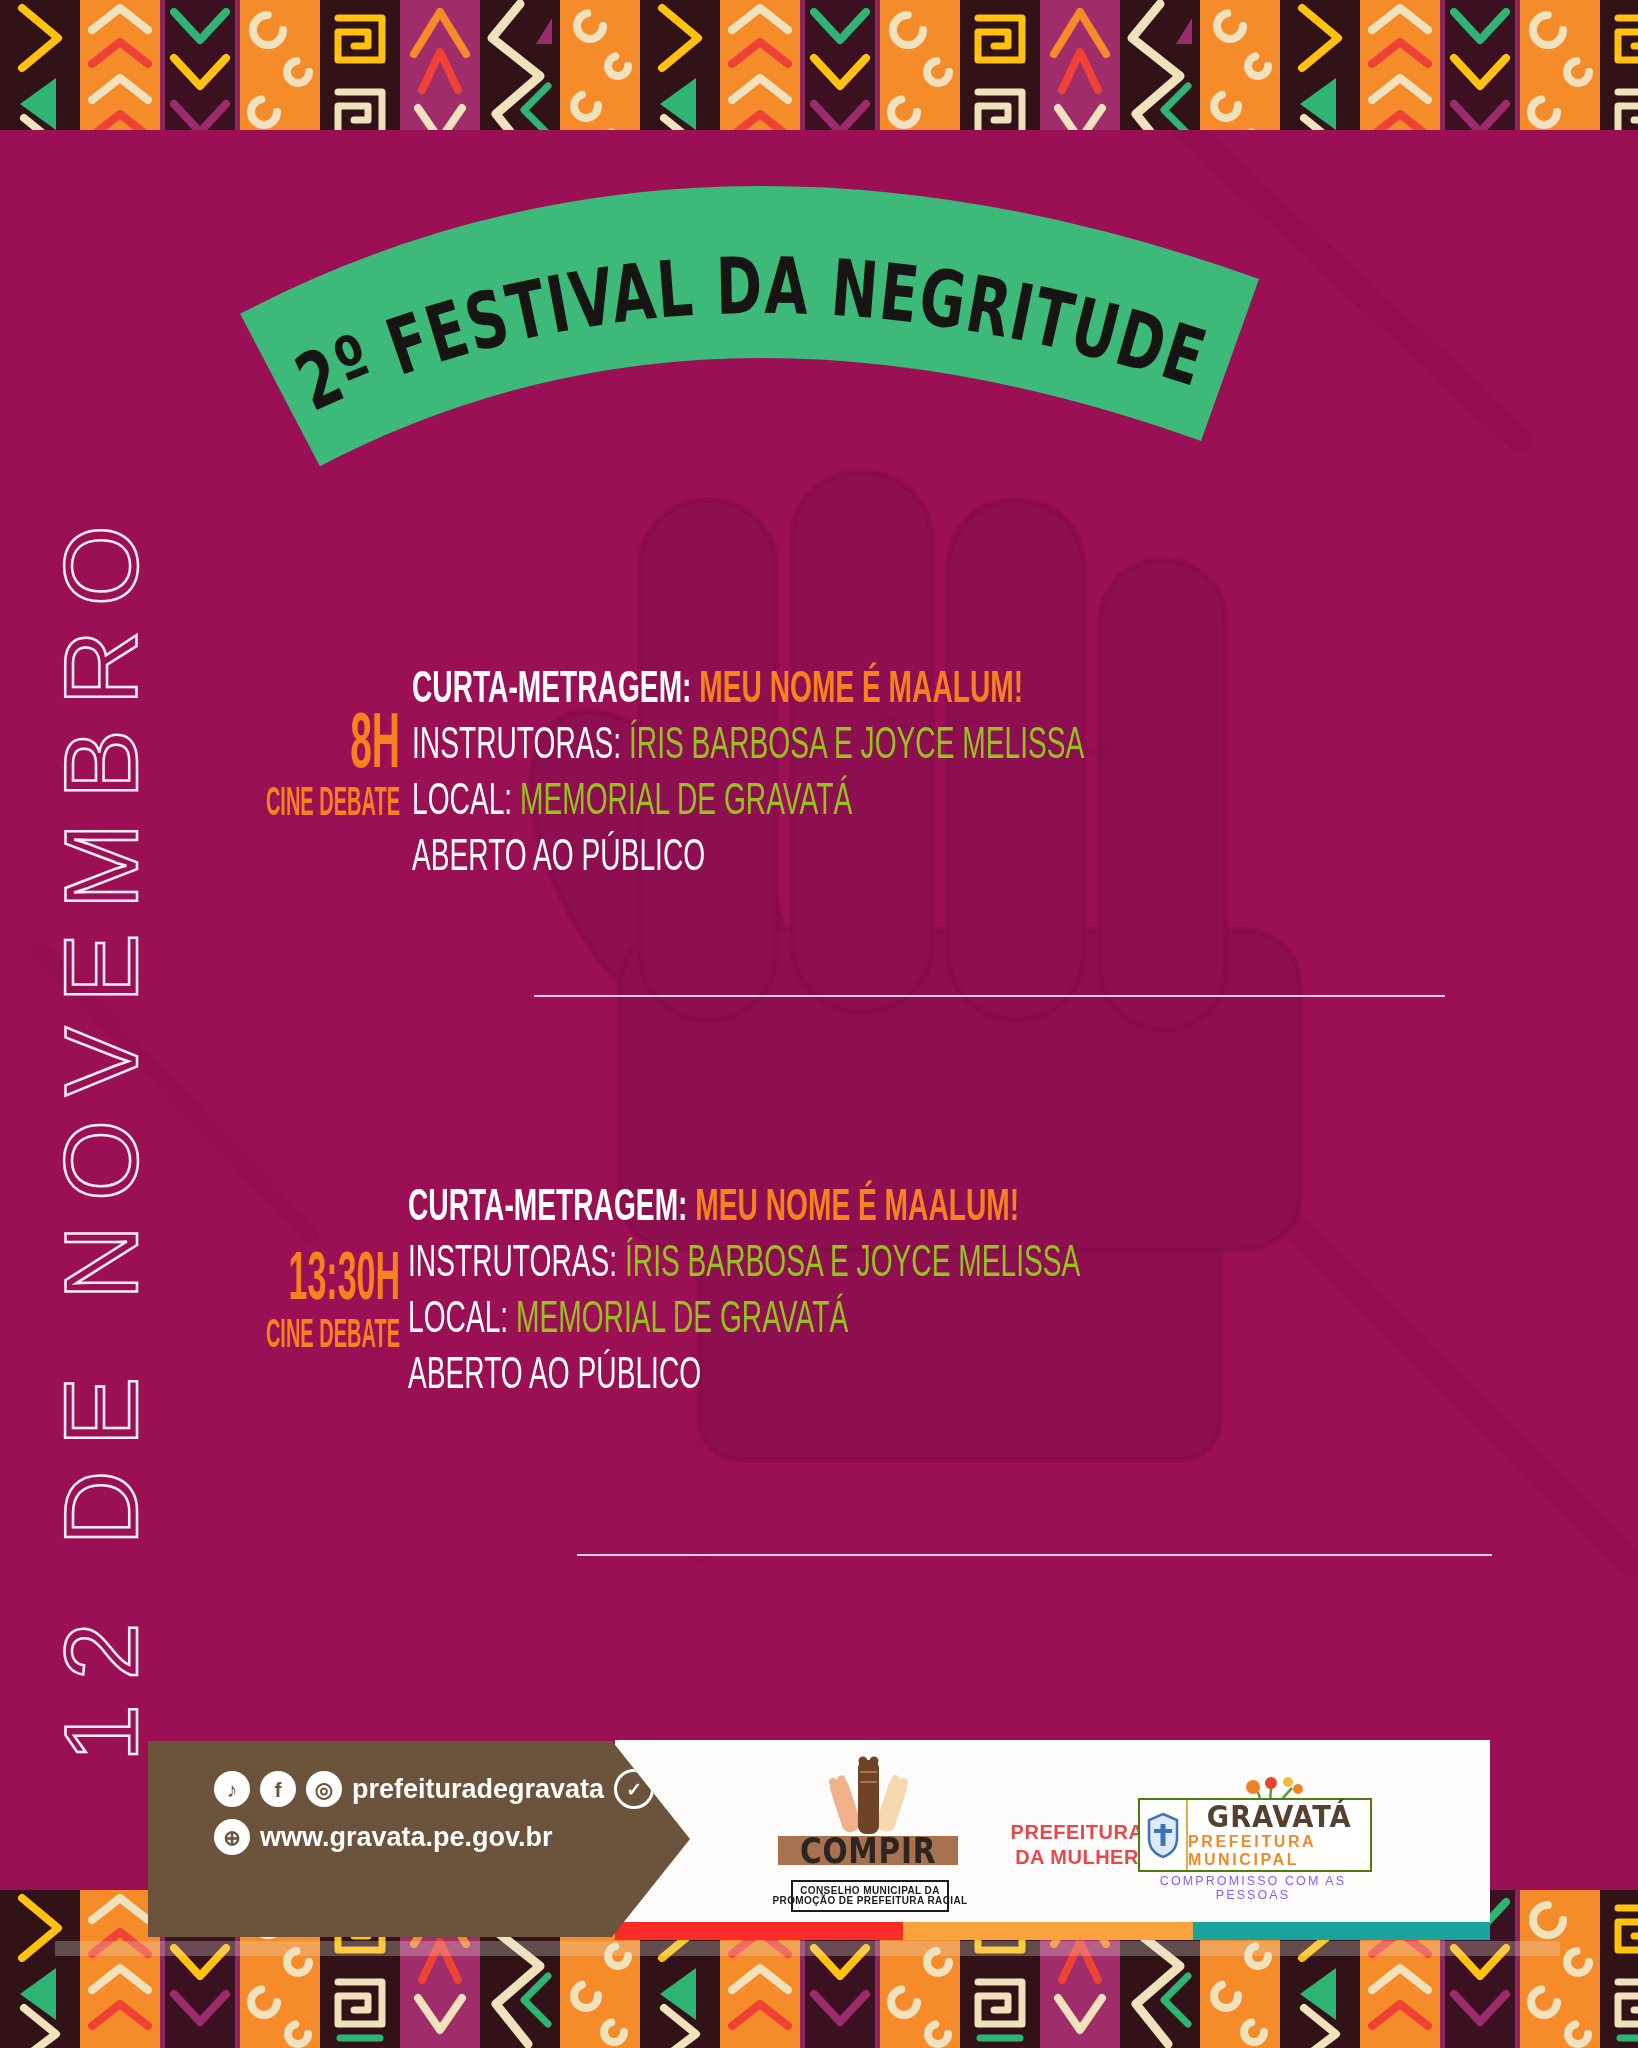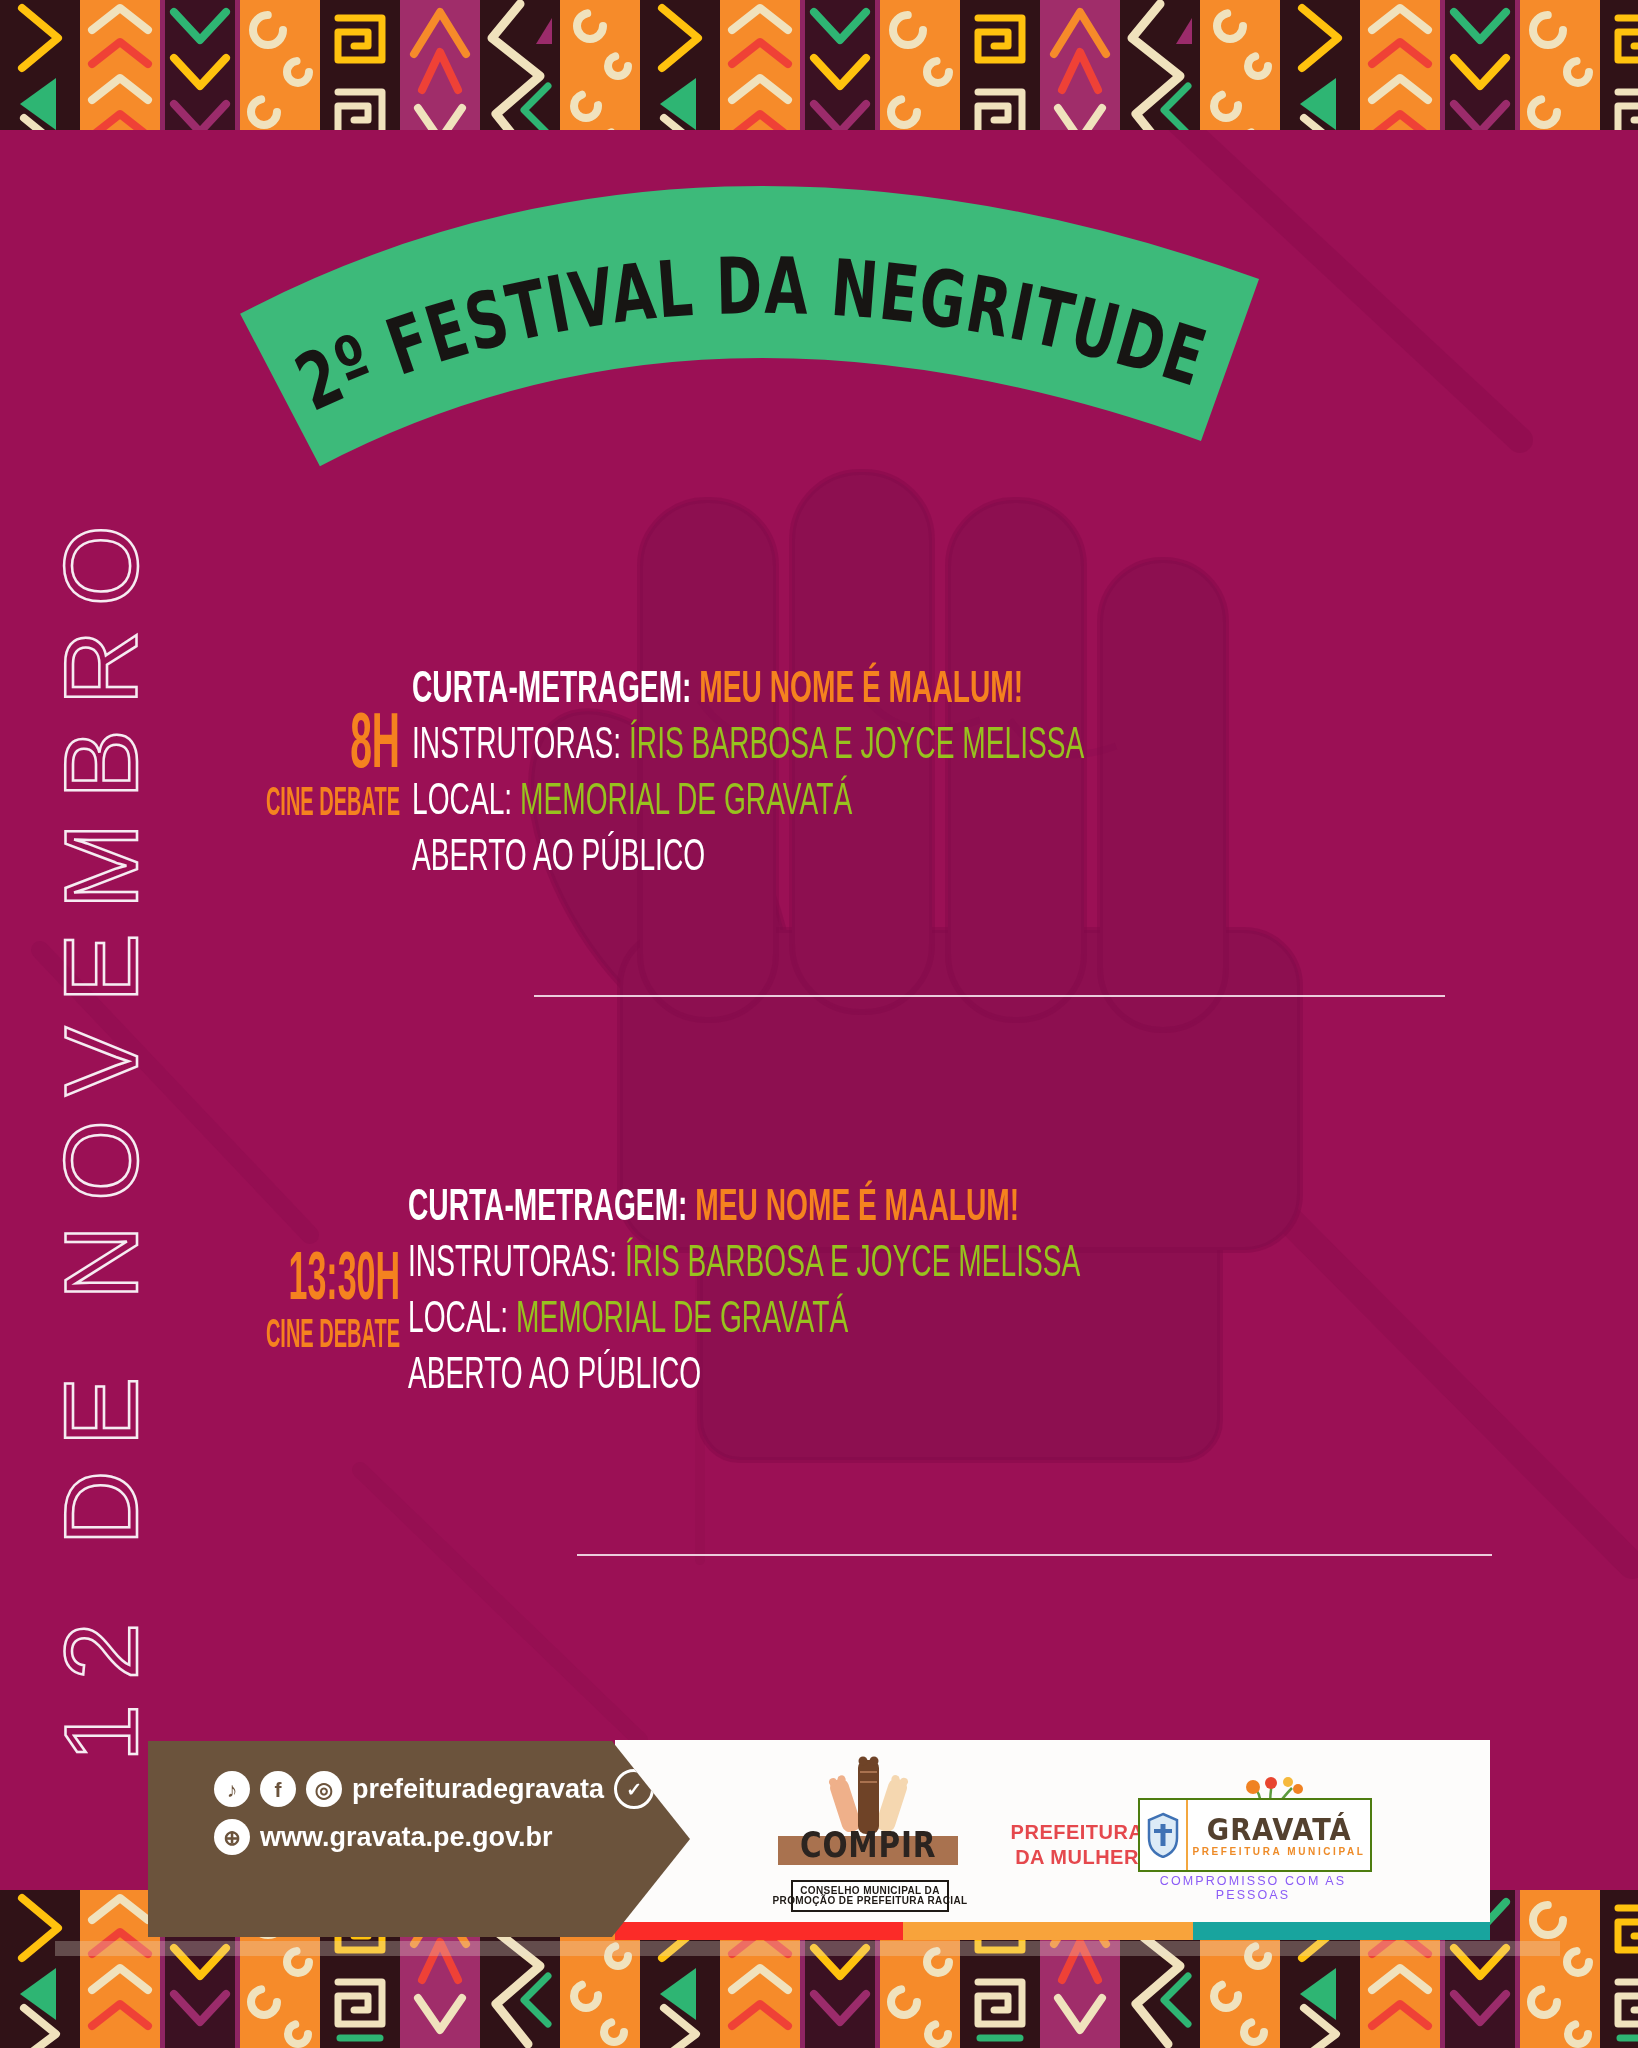--- a/index.html
+++ b/index.html
@@ -58,21 +58,21 @@
   
   #banner{left:615px;top:1740px;width:875px;height:200px;background:#fdfcfb;z-index:5;}
   .strip{position:absolute;bottom:0;height:18px;}
   #strip-red{left:0;width:288px;background:#fb2b28;}
   #strip-orange{left:288px;width:290px;background:#f8a33b;}
   #strip-teal{left:578px;width:297px;background:#18a49e;}
 
   
   #compir-fists{left:203px;top:12px;}
   #compir-band{left:163px;top:96px;width:180px;height:29px;background:#a9724f;
-               display:flex;align-items:flex-end;justify-content:center;}
+               display:flex;align-items:center;justify-content:center;}
   #compir-band span{font-size:36px;font-weight:700;color:#2b2420;letter-spacing:1px;
                     transform:scaleX(.82);white-space:nowrap;
                     font-family:"DejaVu Sans",sans-serif;}
   #compir-subbox{left:176px;top:140px;width:154px;height:28px;background:#ffffff;
                  border:2px solid #1f1a16;display:flex;flex-direction:column;
                  align-items:center;justify-content:center;}
   #compir-subbox div{font-size:10px;font-weight:700;color:#1f1a16;letter-spacing:.4px;
                      line-height:10px;white-space:nowrap;}
 
   
@@ -80,21 +80,21 @@
               font-weight:700;font-size:20px;line-height:25px;letter-spacing:.5px;}
 
   
   #gravata-box{left:523px;top:58px;width:230px;height:70px;border:2px solid #4d7c0f;
                display:flex;align-items:stretch;background:#ffffff;}
   #gravata-crest{width:46px;border-right:2px solid #f3a73f;display:flex;
                  align-items:center;justify-content:center;}
   #gravata-text{flex:1;display:flex;flex-direction:column;align-items:center;justify-content:center;}
   #gravata-name{font-size:31px;font-weight:700;color:#54412f;letter-spacing:1px;
                 transform:scaleX(.88);line-height:30px;font-family:"DejaVu Sans",sans-serif;}
-  #gravata-sub{font-size:10px;font-weight:700;color:#ee8b28;letter-spacing:2.6px;margin-top:2px;}
+  #gravata-sub{font-size:16px;font-weight:700;color:#ee8b28;letter-spacing:2.6px;margin-top:2px;}
   #gravata-flowers{left:625px;top:36px;}
   #gravata-tagline{left:505px;top:134px;width:266px;text-align:center;font-size:12.5px;
                    font-weight:400;color:#8b5cf6;letter-spacing:2.1px;}
 </style>
 </head>
 <body>
 
 <svg id="bg-art" class="abs" width="1638" height="2048" viewBox="0 0 1638 2048">
 
   <g stroke="#8a0c4c" stroke-linecap="round" fill="none">

